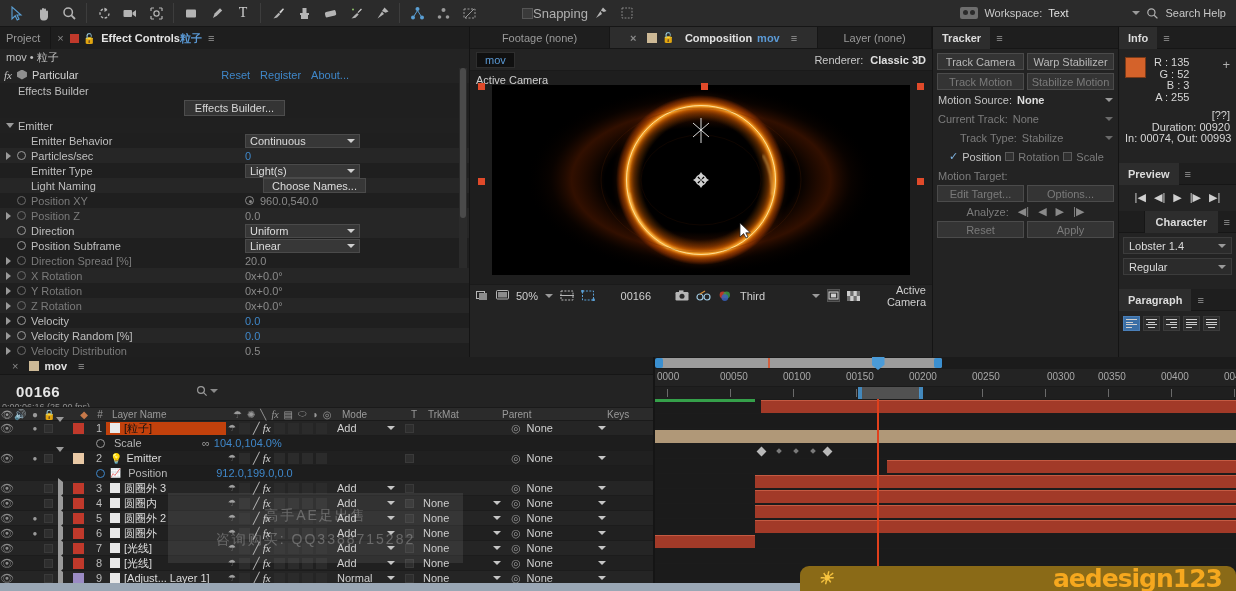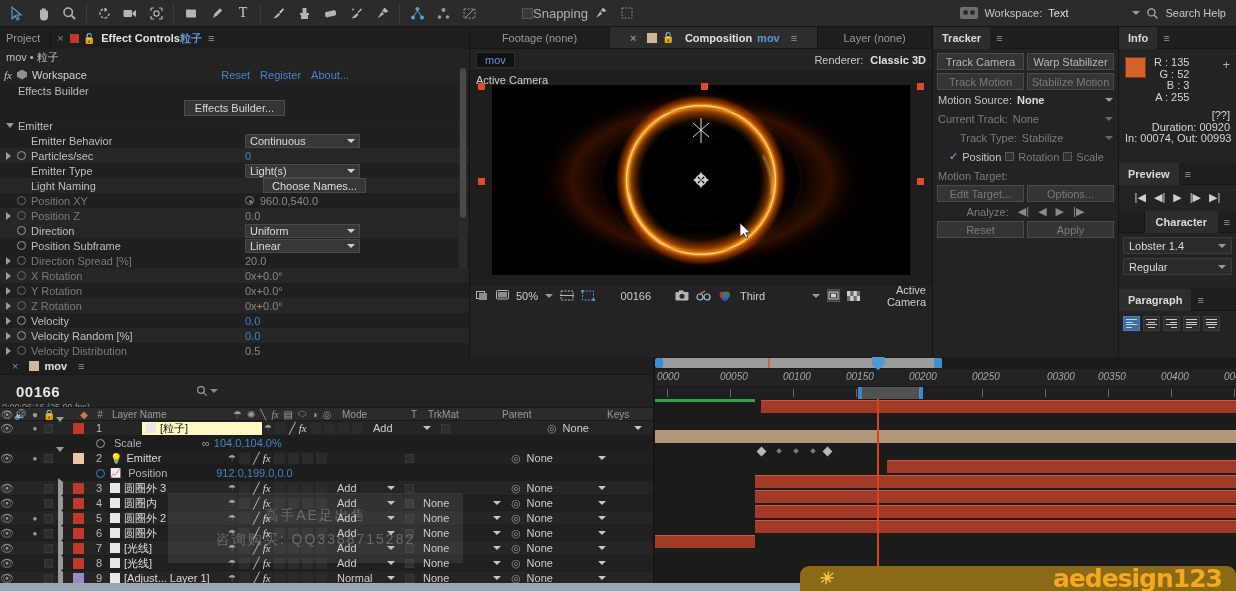--- a/index.html
+++ b/index.html
@@ -141,39 +141,39 @@
   .tcode{ color:#e6e6e6; font-size:15px; font-weight:bold; padding-left:16px; letter-spacing:.5px;}
   .tcode-sub{ position:absolute; left:0; top:19px; color:#8f8f8f; font-size:9px; padding-left:2px;}
   .tl-search{ margin-left:16px; display:flex; align-items:center; gap:2px; color:#9a9a9a;}
   .tl-icons{ margin-left:auto; display:flex; gap:13px; align-items:center; padding-right:6px; color:#a8a8a8;}
   .tl-colhdr{ height:14px; background:#2b2b2b; display:flex; align-items:center; border-top:1px solid #1a1a1a;
               border-bottom:1px solid #1a1a1a; font-size:10px; color:#9a9a9a; position:relative;}
   .layerrow{ height:15px; display:flex; align-items:center; font-size:11px; position:relative;
              border-bottom:1px solid #1c1c1c;}
   .layerrow.odd{ background:#252525;}
   .layerrow.even{ background:#202020;}
-  .layerrow.sel .lname{ background:#fef9c3; color:#111;margin-left:36px;}
+  .layerrow.sel .lname{ background:#c2410c; color:#111;}
   .proprow{ height:15px; background:#1d1d1d; display:flex; align-items:center; font-size:11px; border-bottom:1px solid #1c1c1c;}
   .eyecol{ width:14px; text-align:center; color:#8c8c8c;}
   .swcol{ width:12px; }
   .sqd{ width:9px;height:9px;background:#2e2e2e;border:1px solid #3a3a3a; margin:auto;}
   .numcol{ width:20px; text-align:right; color:#bdbdbd; padding-right:4px;}
   .colorchip{ width:11px;height:11px; }
   .lname{ width:120px; padding-left:4px; color:#dcdcdc; display:flex; align-items:center; gap:4px; height:13px;}
   .lsw{ width:10px;height:10px;background:#e8e8e8;}
   .switchcol{ width:105px; display:flex; align-items:center; gap:3px; padding-left:2px;}
   .sbox{ width:11px;height:11px;background:#2b2b2b;}
   .modecol{ width:70px; display:flex; align-items:center; justify-content:space-between; padding:0 6px 0 6px; color:#cfcfcf;}
   .trkcol{ width:90px; display:flex; align-items:center; justify-content:space-between; padding:0 6px; color:#cfcfcf;}
   .parcol{ width:105px; display:flex; align-items:center; gap:6px; padding-left:4px; color:#cfcfcf;}
   .minicaret{ width:0;height:0;border-left:4px solid transparent;border-right:4px solid transparent;border-top:4px solid #c5c5c5;}
   .tl-divider{ position:absolute; left:653px; top:0; bottom:0; width:2px; background:#151515; z-index:5;}
 
   
-  .tl-right{ position:absolute; left:655px; top:0; right:0; bottom:0;font-style:italic; }
+  .tl-right{ position:absolute; left:655px; top:0; right:0; bottom:0; }
   .tl-navbar{ height:12px; background:#1b1b1b; position:relative; }
   .tl-navzone{ position:absolute; left:2px; top:1px; height:10px; background:#9c9c9c; border-radius:2px;}
   .tl-navend{ position:absolute; width:8px;height:10px;background:#3a8fd0; border-radius:2px; top:1px;}
   .tl-ruler{ height:18px; background:#232323; position:relative; border-bottom:1px solid #1a1a1a;}
   .rtick{ position:absolute; top:2px; color:#a8a8a8; font-size:10px;}
   .tl-ticks{ height:12px; position:relative; background:#1f1f1f;}
   .tl-ticks i{ position:absolute; top:2px; width:1px; height:8px; background:#6a6a6a;}
   .workbar{ position:absolute; height:12px; background:#5a5a5a; border-left:4px solid #4a9bd8; border-right:4px solid #4a9bd8; top:0; opacity:.85;}
   .tracksarea{ position:absolute; left:0; right:0; top:42px; bottom:0; background:#1b1b1b;}
   .trackrow{ height:15px; position:relative; border-bottom:1px solid #1c1c1c;}
@@ -346,21 +346,21 @@
       <span style="color:#e4e4e4;font-weight:bold;">Effect Controls </span>
       <span class="accent-blue" style="font-weight:bold;">粒子</span>
       <span class="pmenu">≡</span>
     </div>
     <div class="ec-sub">mov • 粒子</div>
 
     <div class="ec-body">
       <div class="fxhdr">
         <span class="fxi">fx</span>
         <span class="cube"></span>
-        <span class="fxname">Workspace</span>
+        <span class="fxname">Particular</span>
         <span class="fxlinks">
           <span>Reset</span>
           <span>Register</span>
           <span>About...</span>
         </span>
       </div>
       <div class="ecrow">
         <div class="lbl" style="padding-left:18px;color:#bdbdbd;">Effects Builder</div>
       </div>
       <div class="eb-row">

